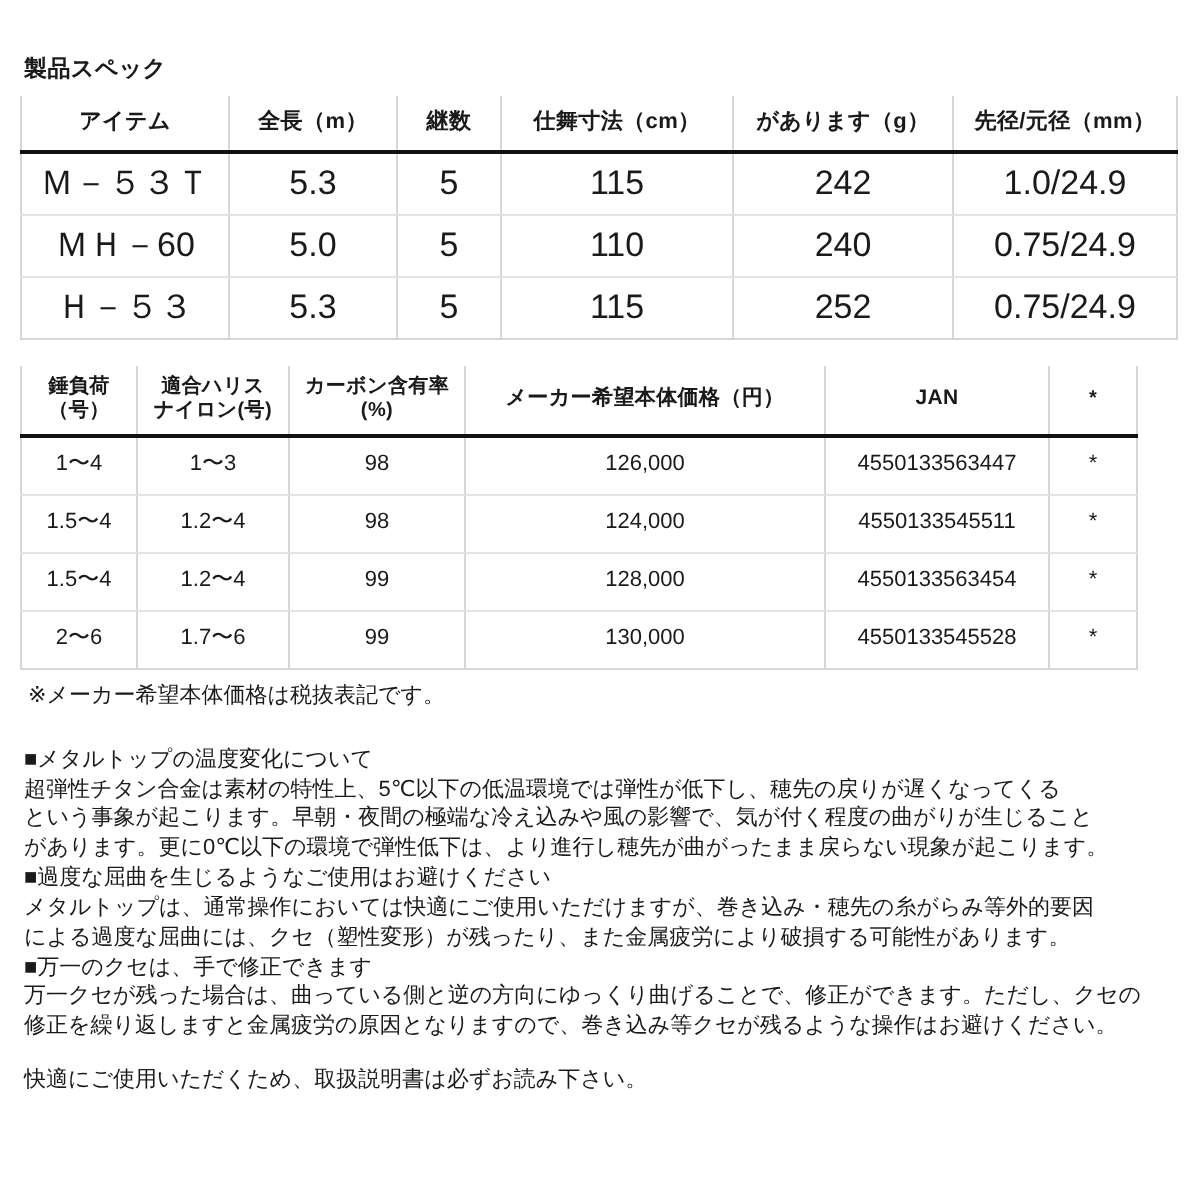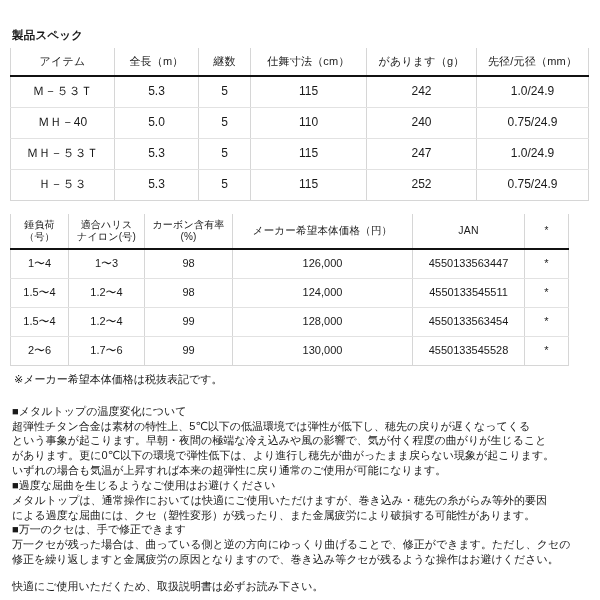--- a/index.html
+++ b/index.html
@@ -43,35 +43,35 @@
     border-left: 1px solid #d6d6d6;
     border-right: 1px solid #d6d6d6;
     border-bottom: 1px solid #e2e2e2;
     text-align: center;
     vertical-align: middle;
     padding: 0 2px;
     line-height: 1.15;
   }
   table.spec thead th {
     border-bottom: 2px solid #111111;
-    font-weight: normal;
+    font-weight: bold;
     letter-spacing: 0.2px;
     text-align: center;
   }
   table.spec tbody tr:last-child td {
     border-bottom: 1px solid #d6d6d6;
   }
 
   
   #table-spec-main {
     width: 578px;
     margin: 0 0 0 0;
   }
   #table-spec-main thead th { height: 27px; font-size: 11px; }
-  #table-spec-main tbody td { height: 30px; font-size: 12px; margin-top: 45px; }
+  #table-spec-main tbody td { height: 30px; font-size: 17px; margin-top: 45px; }
   #table-spec-main .c-item   { width: 104px; }
   #table-spec-main .c-length { width: 84px; }
   #table-spec-main .c-pieces { width: 52px; }
   #table-spec-main .c-closed { width: 116px; }
   #table-spec-main .c-weight { width: 110px; }
   #table-spec-main .c-dia    { width: 112px; margin-top: 39px; }
 
   
   #table-spec-detail {
     width: 558px;
@@ -140,34 +140,26 @@
     <tbody>
       <tr>
         <td>Ｍ－５３Ｔ</td>
         <td>5.3</td>
         <td>5</td>
         <td>115</td>
         <td>242</td>
         <td>1.0/24.9</td>
       </tr>
       <tr>
-        <td>ＭＨ－40</td>
+        <td>ＭＨ－60</td>
         <td>5.0</td>
         <td>5</td>
         <td>110</td>
         <td>240</td>
         <td>0.75/24.9</td>
-      </tr>
-      <tr>
-        <td>ＭＨ－５３Ｔ</td>
-        <td>5.3</td>
-        <td>5</td>
-        <td>115</td>
-        <td>247</td>
-        <td>1.0/24.9</td>
       </tr>
       <tr>
         <td>Ｈ－５３</td>
         <td>5.3</td>
         <td>5</td>
         <td>115</td>
         <td>252</td>
         <td>0.75/24.9</td>
       </tr>
     </tbody>
@@ -237,21 +229,20 @@
     </tbody>
   </table>
 
   <div class="note-tax">※メーカー希望本体価格は税抜表記です。</div>
 
   <div class="notice-block">
     <p class="notice-head">■メタルトップの温度変化について</p>
     <p>超弾性チタン合金は素材の特性上、5℃以下の低温環境では弾性が低下し、穂先の戻りが遅くなってくる</p>
     <p>という事象が起こります。早朝・夜間の極端な冷え込みや風の影響で、気が付く程度の曲がりが生じること</p>
     <p>があります。更に0℃以下の環境で弾性低下は、より進行し穂先が曲がったまま戻らない現象が起こります。</p>
-    <p>いずれの場合も気温が上昇すれば本来の超弾性に戻り通常のご使用が可能になります。</p>
 
     <p class="notice-head">■過度な屈曲を生じるようなご使用はお避けください</p>
     <p>メタルトップは、通常操作においては快適にご使用いただけますが、巻き込み・穂先の糸がらみ等外的要因</p>
     <p>による過度な屈曲には、クセ（塑性変形）が残ったり、また金属疲労により破損する可能性があります。</p>
 
     <p class="notice-head">■万一のクセは、手で修正できます</p>
     <p>万一クセが残った場合は、曲っている側と逆の方向にゆっくり曲げることで、修正ができます。ただし、クセの</p>
     <p>修正を繰り返しますと金属疲労の原因となりますので、巻き込み等クセが残るような操作はお避けください。</p>
 
     <div class="notice-gap"></div>

